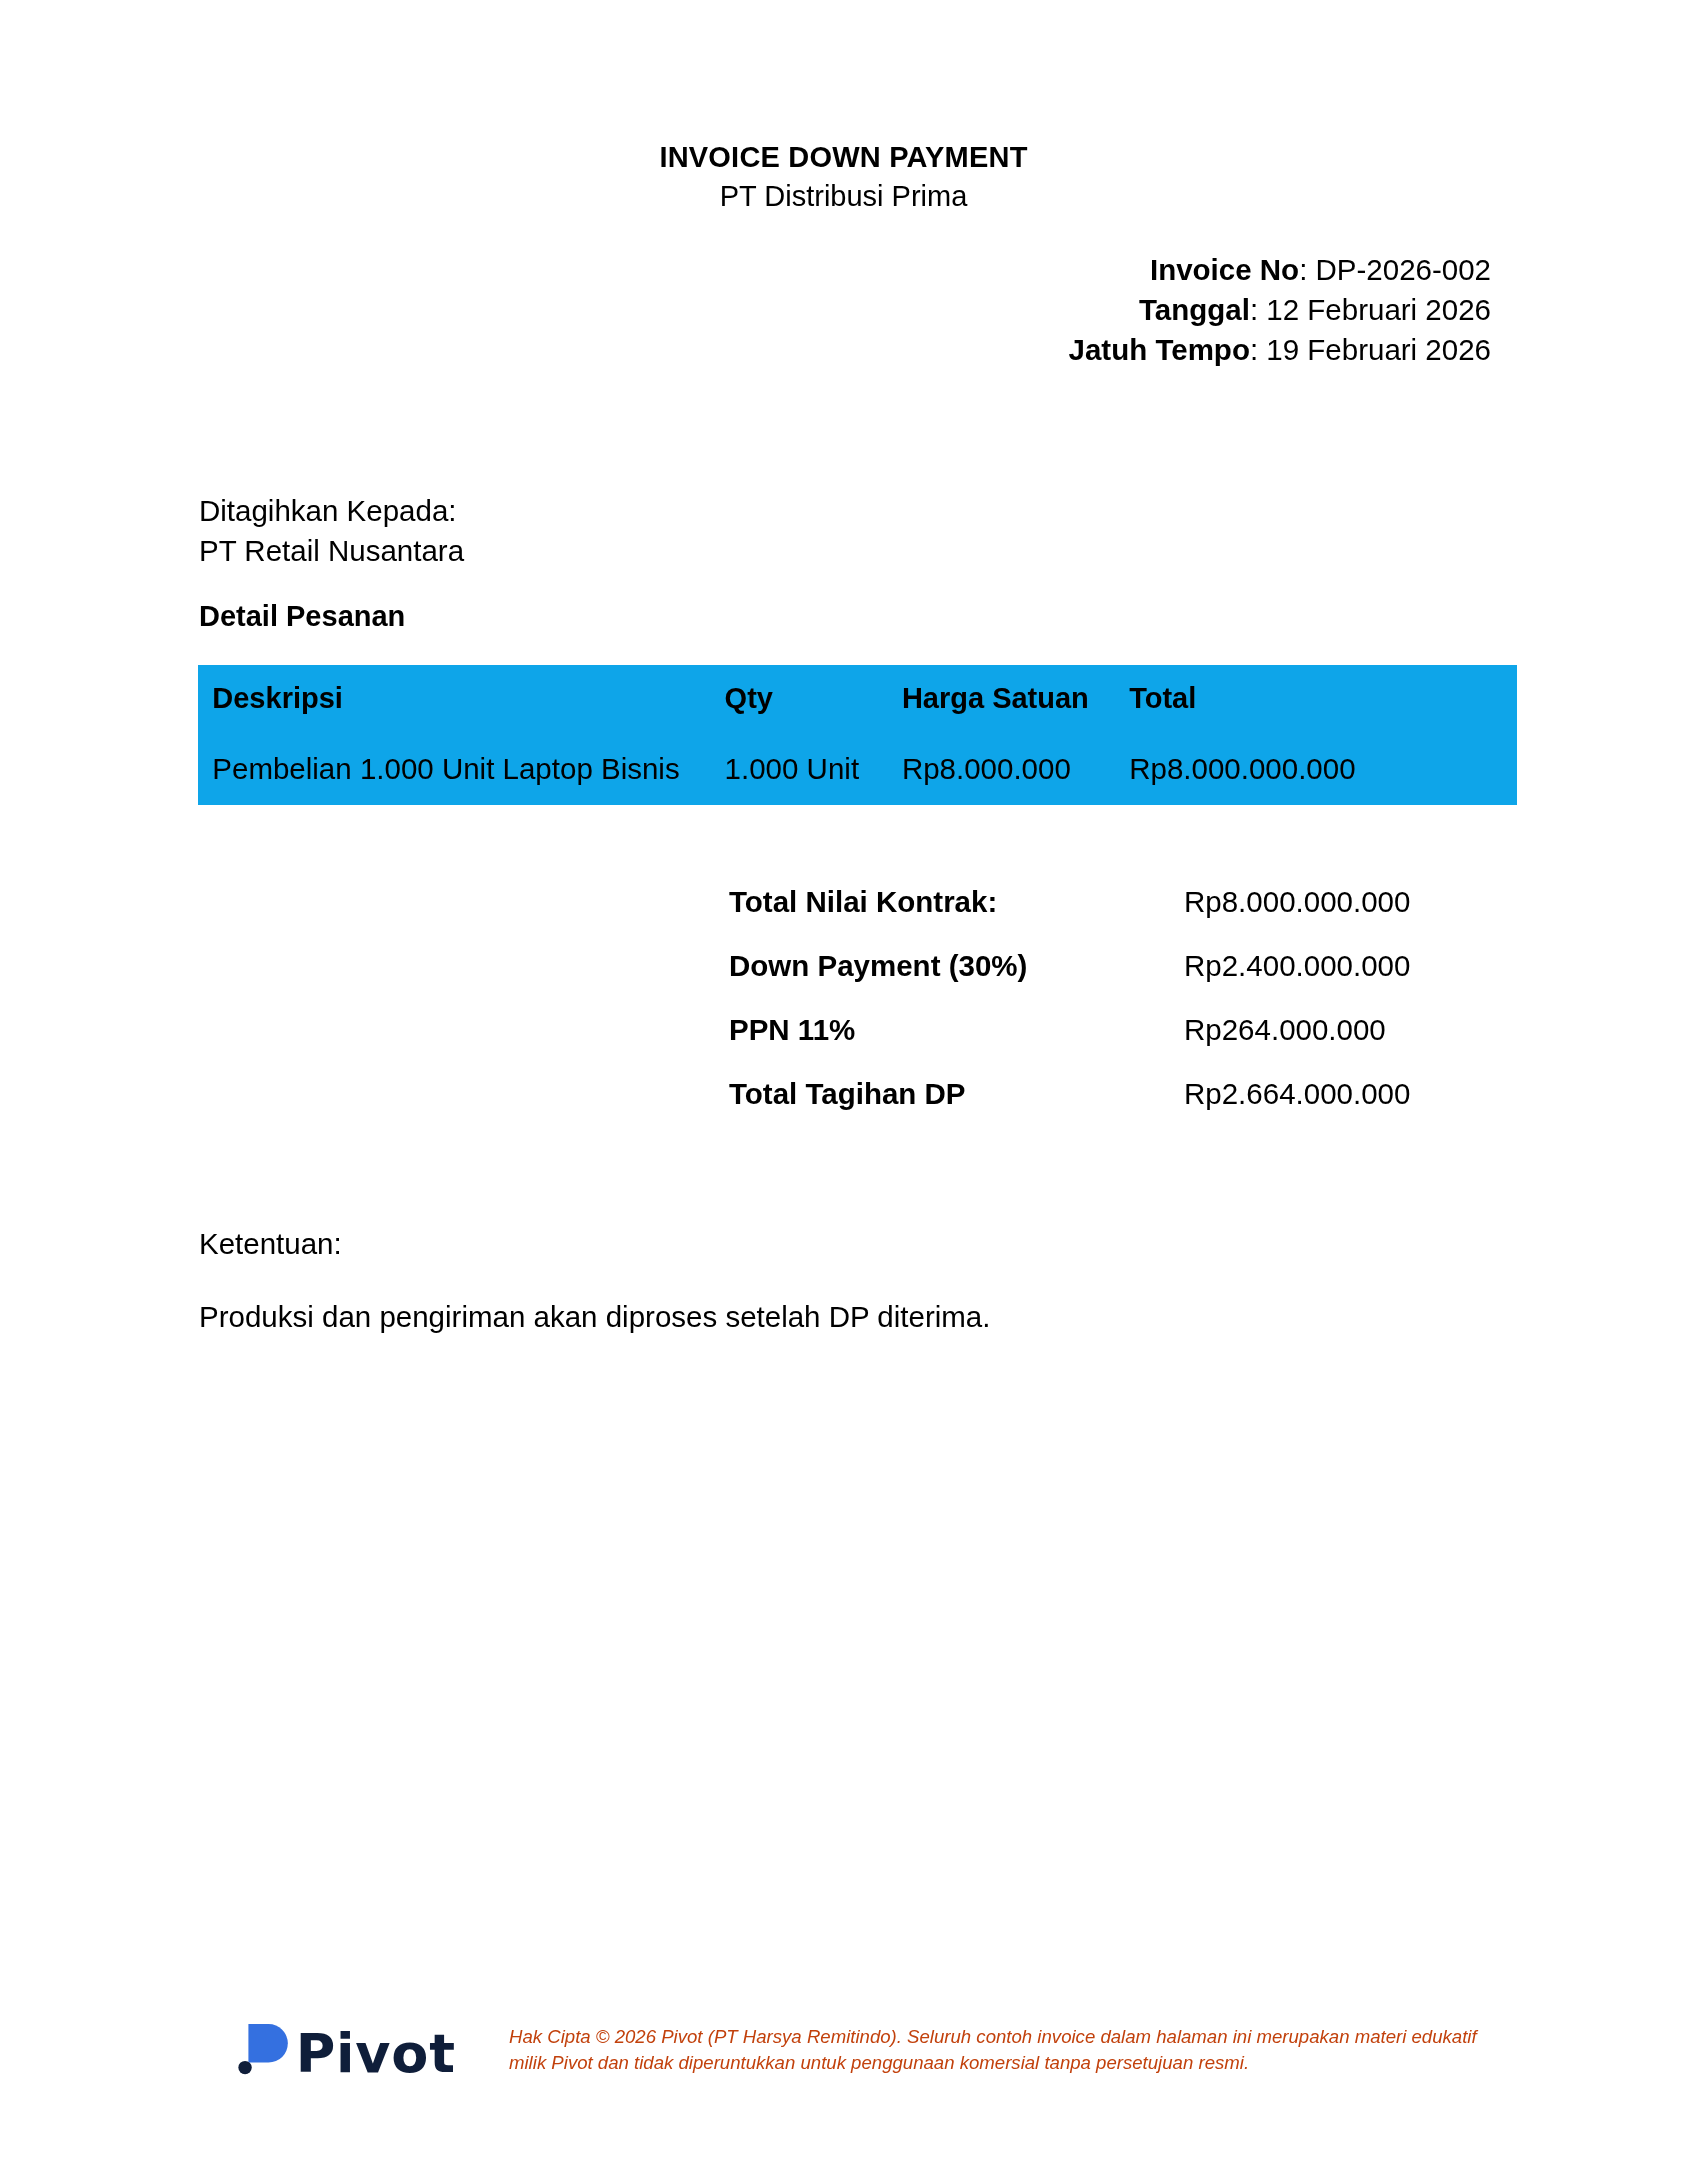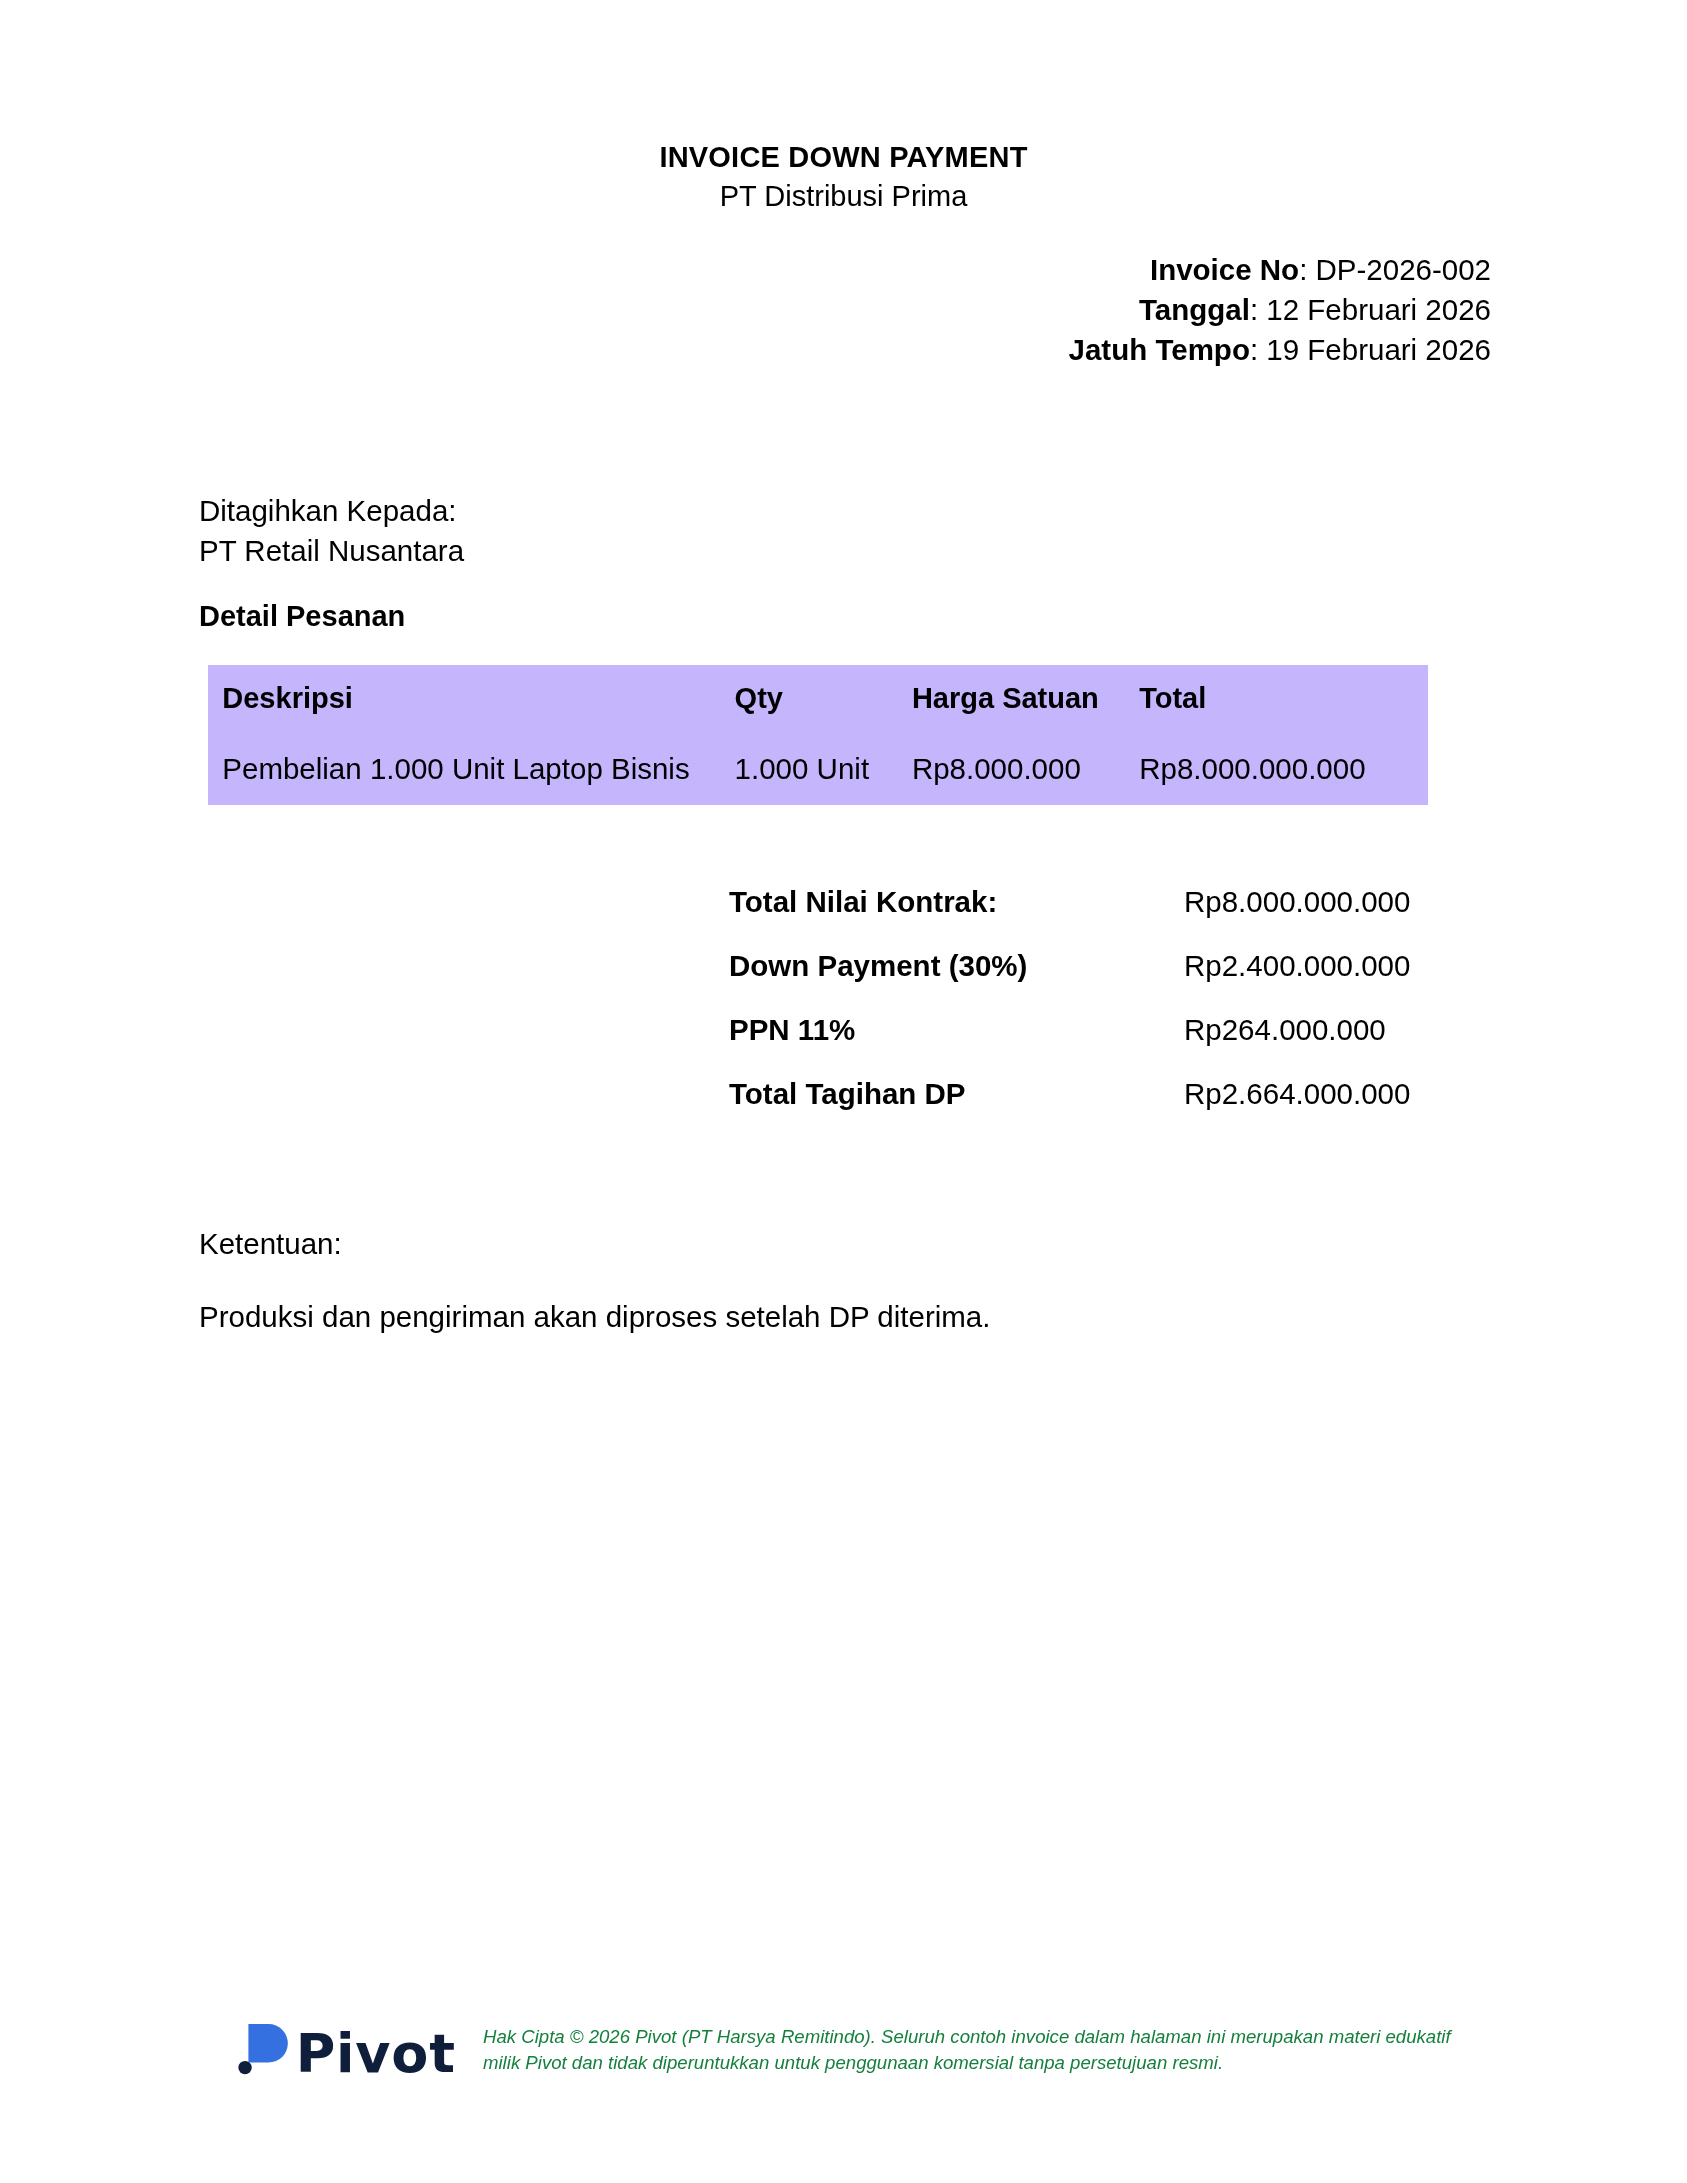--- a/index.html
+++ b/index.html
@@ -60,25 +60,25 @@
     .section-title {
       position: absolute;
       left: 199px;
       top: 597px;
       font-size: 29px;
       font-weight: bold;
       line-height: 39px;
     }
     .items-table {
       position: absolute;
-      left: 208px;
+      left: 198px;
       top: 665px;
-      width: 1220px;
+      width: 1319px;
       height: 140px;
-      background: #c4b5fd;
+      background: #0ea5e9;
       border-collapse: collapse;
       font-size: 29.5px;
     }
     .items-table th, .items-table td {
       text-align: left;
       padding: 0 0 0 14.3px;
       white-space: nowrap;
       vertical-align: middle;
     }
     .items-table th {
@@ -156,27 +156,27 @@
     .logo-text {
       font-family: "DejaVu Sans", sans-serif;
       font-size: 54px;
       font-weight: bold;
       color: #0f1e3a;
       letter-spacing: 0.8px;
       line-height: 59px;
     }
     .copyright {
       position: absolute;
-      left: 483px;
+      left: 509px;
       top: 8.4px;
       width: 1012px;
       font-size: 18.6px;
       font-style: italic;
       line-height: 26px;
-      color: #15803d;
+      color: #c2410c;
     }
   </style>
 </head>
 <body>
 
 <div class="page">
 
   <div class="title-block">
     <div class="doc-title">INVOICE DOWN PAYMENT</div>
     <div class="company-name">PT Distribusi Prima</div>

